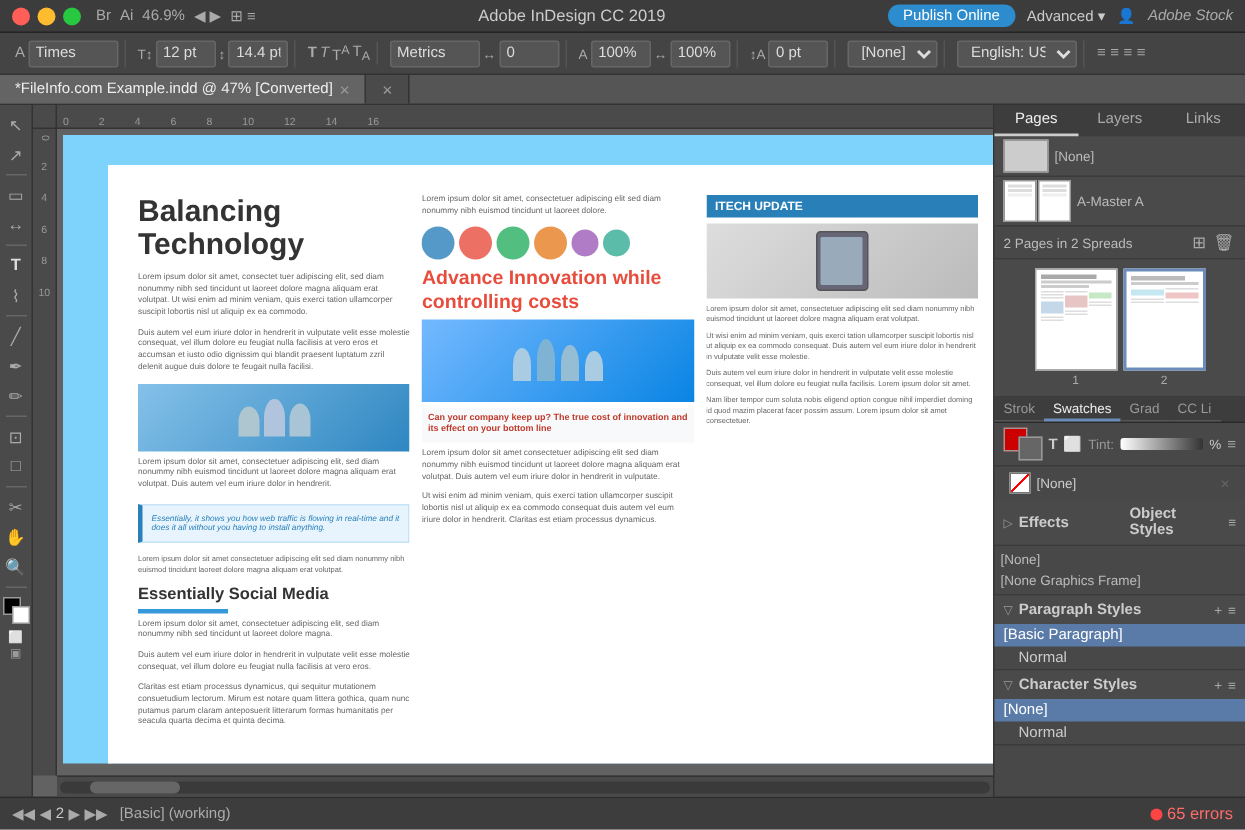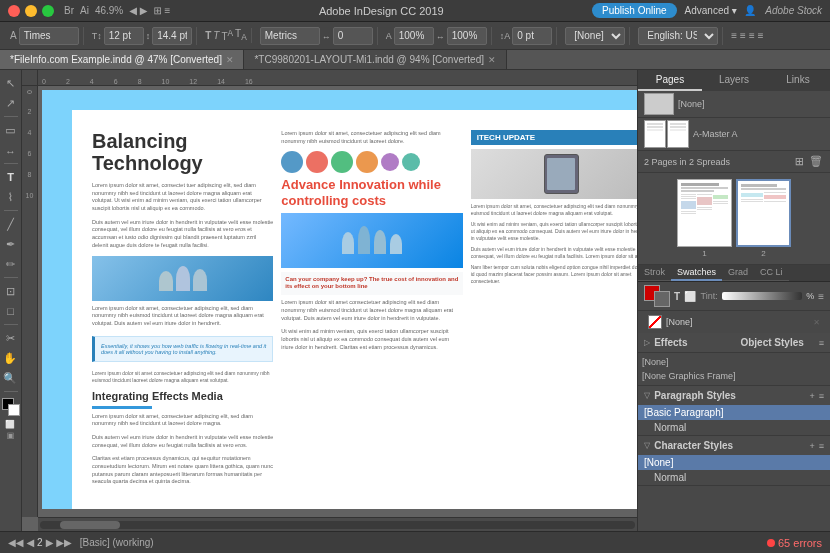--- a/index.html
+++ b/index.html
@@ -48,21 +48,21 @@
     .doc-container { position: absolute; top: 20px; left: 20px; right: 0; bottom: 22px; overflow: hidden; background: #7dd3fc; }
     .page-shadow { position: absolute; top: 20px; left: 30px; width: 600px; height: 450px; background: rgba(0,0,0,0.3); border-radius: 1px; transform: translate(3px, 3px); }
     .page { position: absolute; top: 20px; left: 30px; width: 600px; height: 450px; background: white; overflow: hidden; padding: 20px; }
 
     .page-title { font-size: 20px; font-weight: bold; color: #333; line-height: 1.1; margin-bottom: 8px; }
     .page-body { font-size: 5.5px; color: #666; line-height: 1.4; margin-bottom: 6px; }
     
     .blue-box { background: #e8f4fd; border: 1px solid #c5e3f7; padding: 6px; margin: 8px 0; font-size: 5.5px; color: #2980b9; font-style: italic; border-left: 3px solid #2980b9; }
     
     
-    .right-panel { width: 193px; background: #484848; border-left: 1px solid #333; display: flex; flex-direction: column; }
+    .right-panel { width: 168px; background: #484848; border-left: 1px solid #333; display: flex; flex-direction: column; }
     .panel-tabs { display: flex; background: #3d3d3d; }
     .panel-tab { flex: 1; text-align: center; padding: 4px 0; font-size: 10px; color: #aaa; cursor: pointer; border-bottom: 2px solid transparent; }
     .panel-tab.active { color: #eee; border-bottom: 2px solid #ccc; }
     .panel-item { display: flex; align-items: center; gap: 4px; padding: 2px 4px; cursor: pointer; border-radius: 2px; font-size: 10px; color: #ccc; }
     .panel-item-swatch { width: 14px; height: 14px; border: 1px solid #777; }
     .swatch-none { background: white; position: relative; overflow: hidden; }
     .swatch-none::after { content: ''; position: absolute; top: 0; left: 0; right: 0; bottom: 0; background: linear-gradient(to bottom right, transparent 45%, red 45%, red 55%, transparent 55%); }
     .swatch-paper { background: #fff; }
 
     
@@ -174,21 +174,20 @@
     <span style="font-size:10px;color:#aaa;">≡</span>
   </div>
 </div>
 
 <div class="tab-bar">
   <div class="tab active">
     <span>*FileInfo.com Example.indd @ 47% [Converted]</span>
     <span class="tab-close">✕</span>
   </div>
   <div class="tab">
-    <span>*TC9980201-LAYOUT-Mi1.indd @ 94% [Converted]</span>
     <span class="tab-close">✕</span>
   </div>
 </div>
 
 <div class="main-area">
 
   <div class="left-toolbar">
     <div class="lt-btn">↖</div>
     <div class="lt-btn">↗</div>
     <div class="lt-separator"></div>
@@ -257,21 +256,21 @@
             <div style="width:100%;height:45px;background:linear-gradient(135deg,#85c1e9,#2e86c1);margin:4px 0;display:flex;align-items:center;justify-content:center;">
               <div style="display:flex;gap:3px;align-items:flex-end;">
                 <div style="width:14px;height:20px;background:#aec6cf;border-radius:50% 50% 0 0;"></div>
                 <div style="width:14px;height:25px;background:#b0c4de;border-radius:50% 50% 0 0;"></div>
                 <div style="width:14px;height:22px;background:#a9c4d4;border-radius:50% 50% 0 0;"></div>
               </div>
             </div>
             <div class="page-body">Lorem ipsum dolor sit amet, consectetuer adipiscing elit, sed diam nonummy nibh euismod tincidunt ut laoreet dolore magna aliquam erat volutpat. Duis autem vel eum iriure dolor in hendrerit.</div>
             <div class="blue-box">Essentially, it shows you how web traffic is flowing in real-time and it does it all without you having to install anything.</div>
             <div class="page-body" style="font-size:5px;">Lorem ipsum dolor sit amet consectetuer adipiscing elit sed diam nonummy nibh euismod tincidunt laoreet dolore magna aliquam erat volutpat.</div>
-            <div class="social-heading">Integrating Effects Media</div>
+            <div class="social-heading">Essentially Social Media</div>
             <div class="blue-bar"></div>
             <div class="page-body">Lorem ipsum dolor sit amet, consectetuer adipiscing elit, sed diam nonummy nibh sed tincidunt ut laoreet dolore magna.</div>
             <div class="page-body">Duis autem vel eum iriure dolor in hendrerit in vulputate velit esse molestie consequat, vel illum dolore eu feugiat nulla facilisis at vero eros.</div>
             <div class="page-body">Claritas est etiam processus dynamicus, qui sequitur mutationem consuetudium lectorum. Mirum est notare quam littera gothica, quam nunc putamus parum claram anteposuerit litterarum formas humanitatis per seacula quarta decima et quinta decima.</div>
           </div>
 
           <div style="grid-column:2;overflow:hidden;">
             <div class="page-body">Lorem ipsum dolor sit amet, consectetuer adipiscing elit sed diam nonummy nibh euismod tincidunt ut laoreet dolore.</div>
 
             <div style="display:flex;gap:3px;flex-wrap:wrap;margin:4px 0;">

